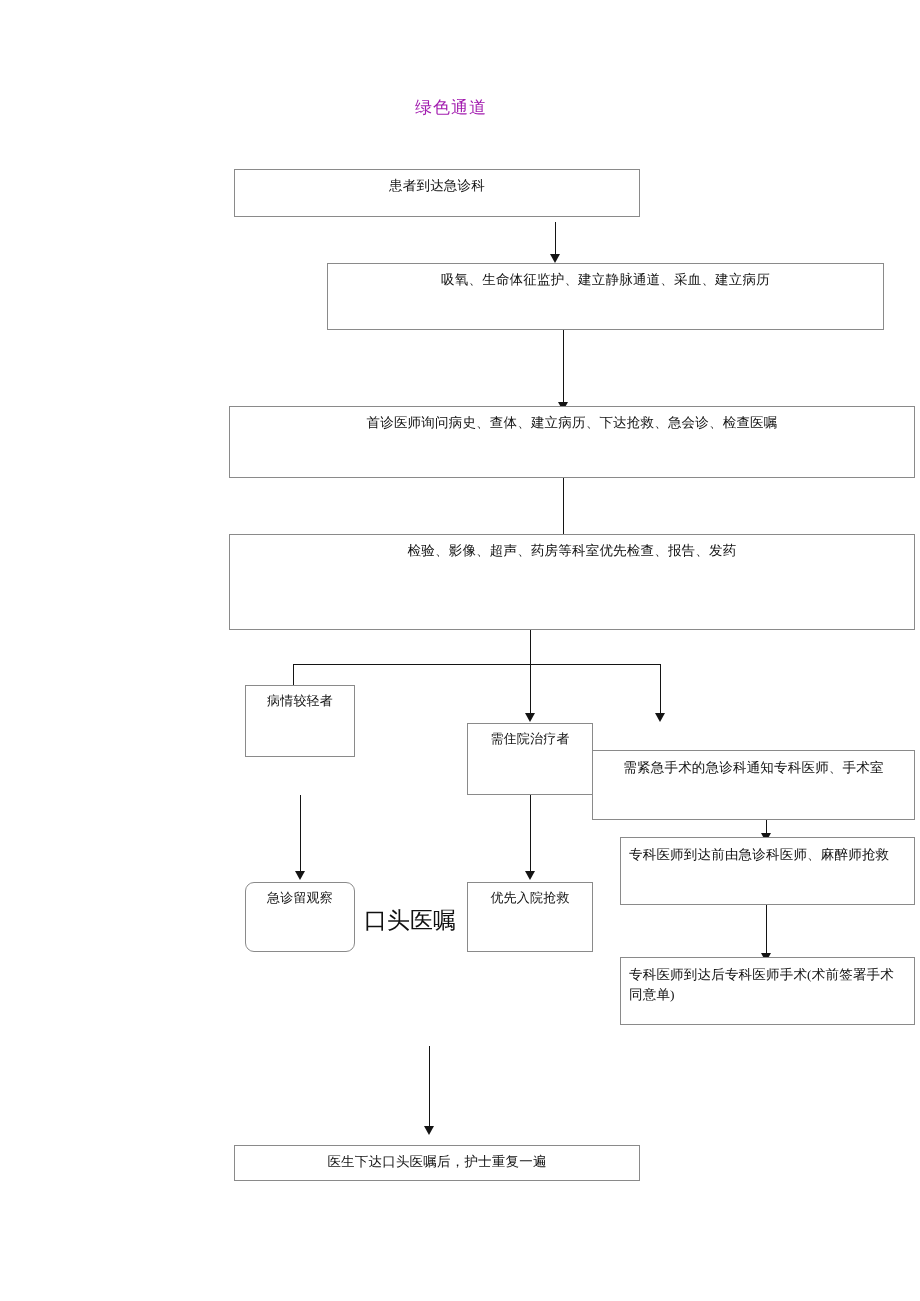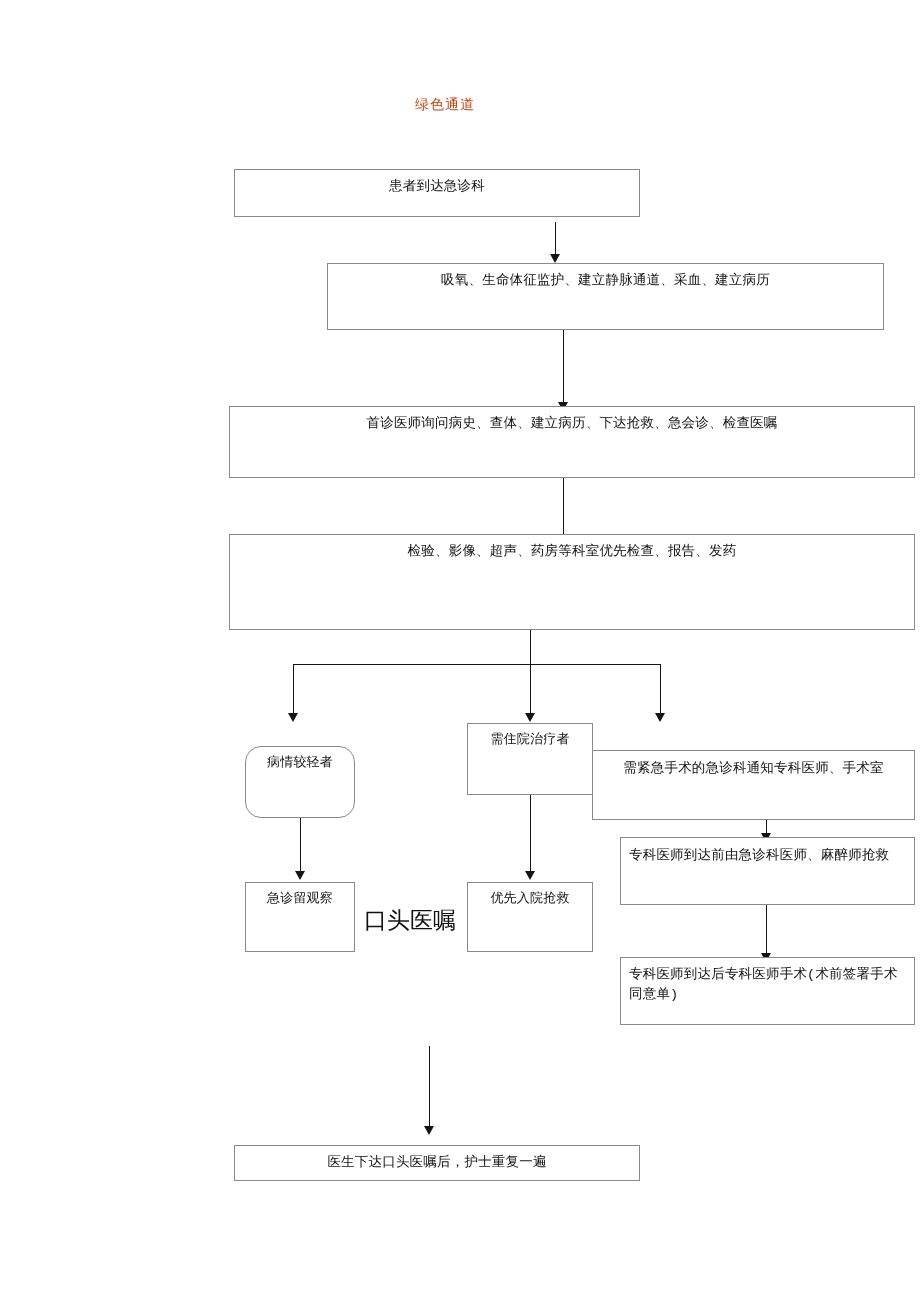--- a/index.html
+++ b/index.html
@@ -28,22 +28,22 @@
     line-height: 1.45;
     color: #111;
     padding: 6px 8px 0 8px;
     text-align: center;
     letter-spacing: 0.2px;
   }
   .node.tall { padding-top: 7px; }
   .node.small { font-size: 13px; }
   .title {
     position: absolute;
-    font-size: 14px;
-    color: #c2410c;
+    font-size: 17px;
+    color: #a21caf;
     white-space: nowrap;
     letter-spacing: 1px;
   }
   .overlay-label {
     position: absolute;
     font-size: 23px;
     color: #111;
     white-space: nowrap;
     letter-spacing: 0px;
     z-index: 1;
@@ -118,30 +118,30 @@
   <div class="overlay-label" style="left:364px; top:905px;">口头医嘱</div>
 
   <div class="node box-layer" style="left:234px; top:169px; width:406px; height:48px;">患者到达急诊科</div>
 
   <div class="node box-layer" style="left:327px; top:263px; width:557px; height:67px;">吸氧、生命体征监护、建立静脉通道、采血、建立病历</div>
 
   <div class="node box-layer" style="left:229px; top:406px; width:686px; height:72px;">首诊医师询问病史、查体、建立病历、下达抢救、急会诊、检查医嘱</div>
 
   <div class="node box-layer" style="left:229px; top:534px; width:686px; height:96px;">检验、影像、超声、药房等科室优先检查、报告、发药</div>
 
-  <div class="node box-layer small" style="left:245px; top:746px; width:110px; height:72px;border-radius:16px;">病情较轻者</div>
+  <div class="node box-layer small" style="left:245px; top:685px; width:110px; height:72px;">病情较轻者</div>
 
   <div class="node box-layer small" style="left:467px; top:723px; width:126px; height:72px;">需住院治疗者</div>
 
   <div class="node box-layer tall" style="left:592px; top:750px; width:323px; height:70px; text-align:center;">需紧急手术的急诊科通知专科医师、手术室</div>
 
-  <div class="node box-layer small" style="left:245px; top:882px; width:110px; height:70px;">急诊留观察</div>
+  <div class="node box-layer small" style="left:245px; top:882px; width:110px; height:70px;border-radius:9px;">急诊留观察</div>
 
   <div class="node box-layer small" style="left:467px; top:882px; width:126px; height:70px;">优先入院抢救</div>
 
   <div class="node box-layer tall" style="left:620px; top:837px; width:295px; height:68px; text-align:left;">专科医师到达前由急诊科医师、麻醉师抢救</div>
 
-  <div class="node box-layer tall" style="left:620px; top:957px; width:295px; height:68px; text-align:left;font-family:Liberation Mono, monospace;">专科医师到达后专科医师手术(术前签署手术同意单)</div>
+  <div class="node box-layer tall" style="left:620px; top:957px; width:295px; height:68px; text-align:left;">专科医师到达后专科医师手术(术前签署手术同意单)</div>
 
 
   <div class="node box-layer" style="left:234px; top:1145px; width:406px; height:36px;">医生下达口头医嘱后，护士重复一遍</div>
 
 </div>
 
 </body></html>

